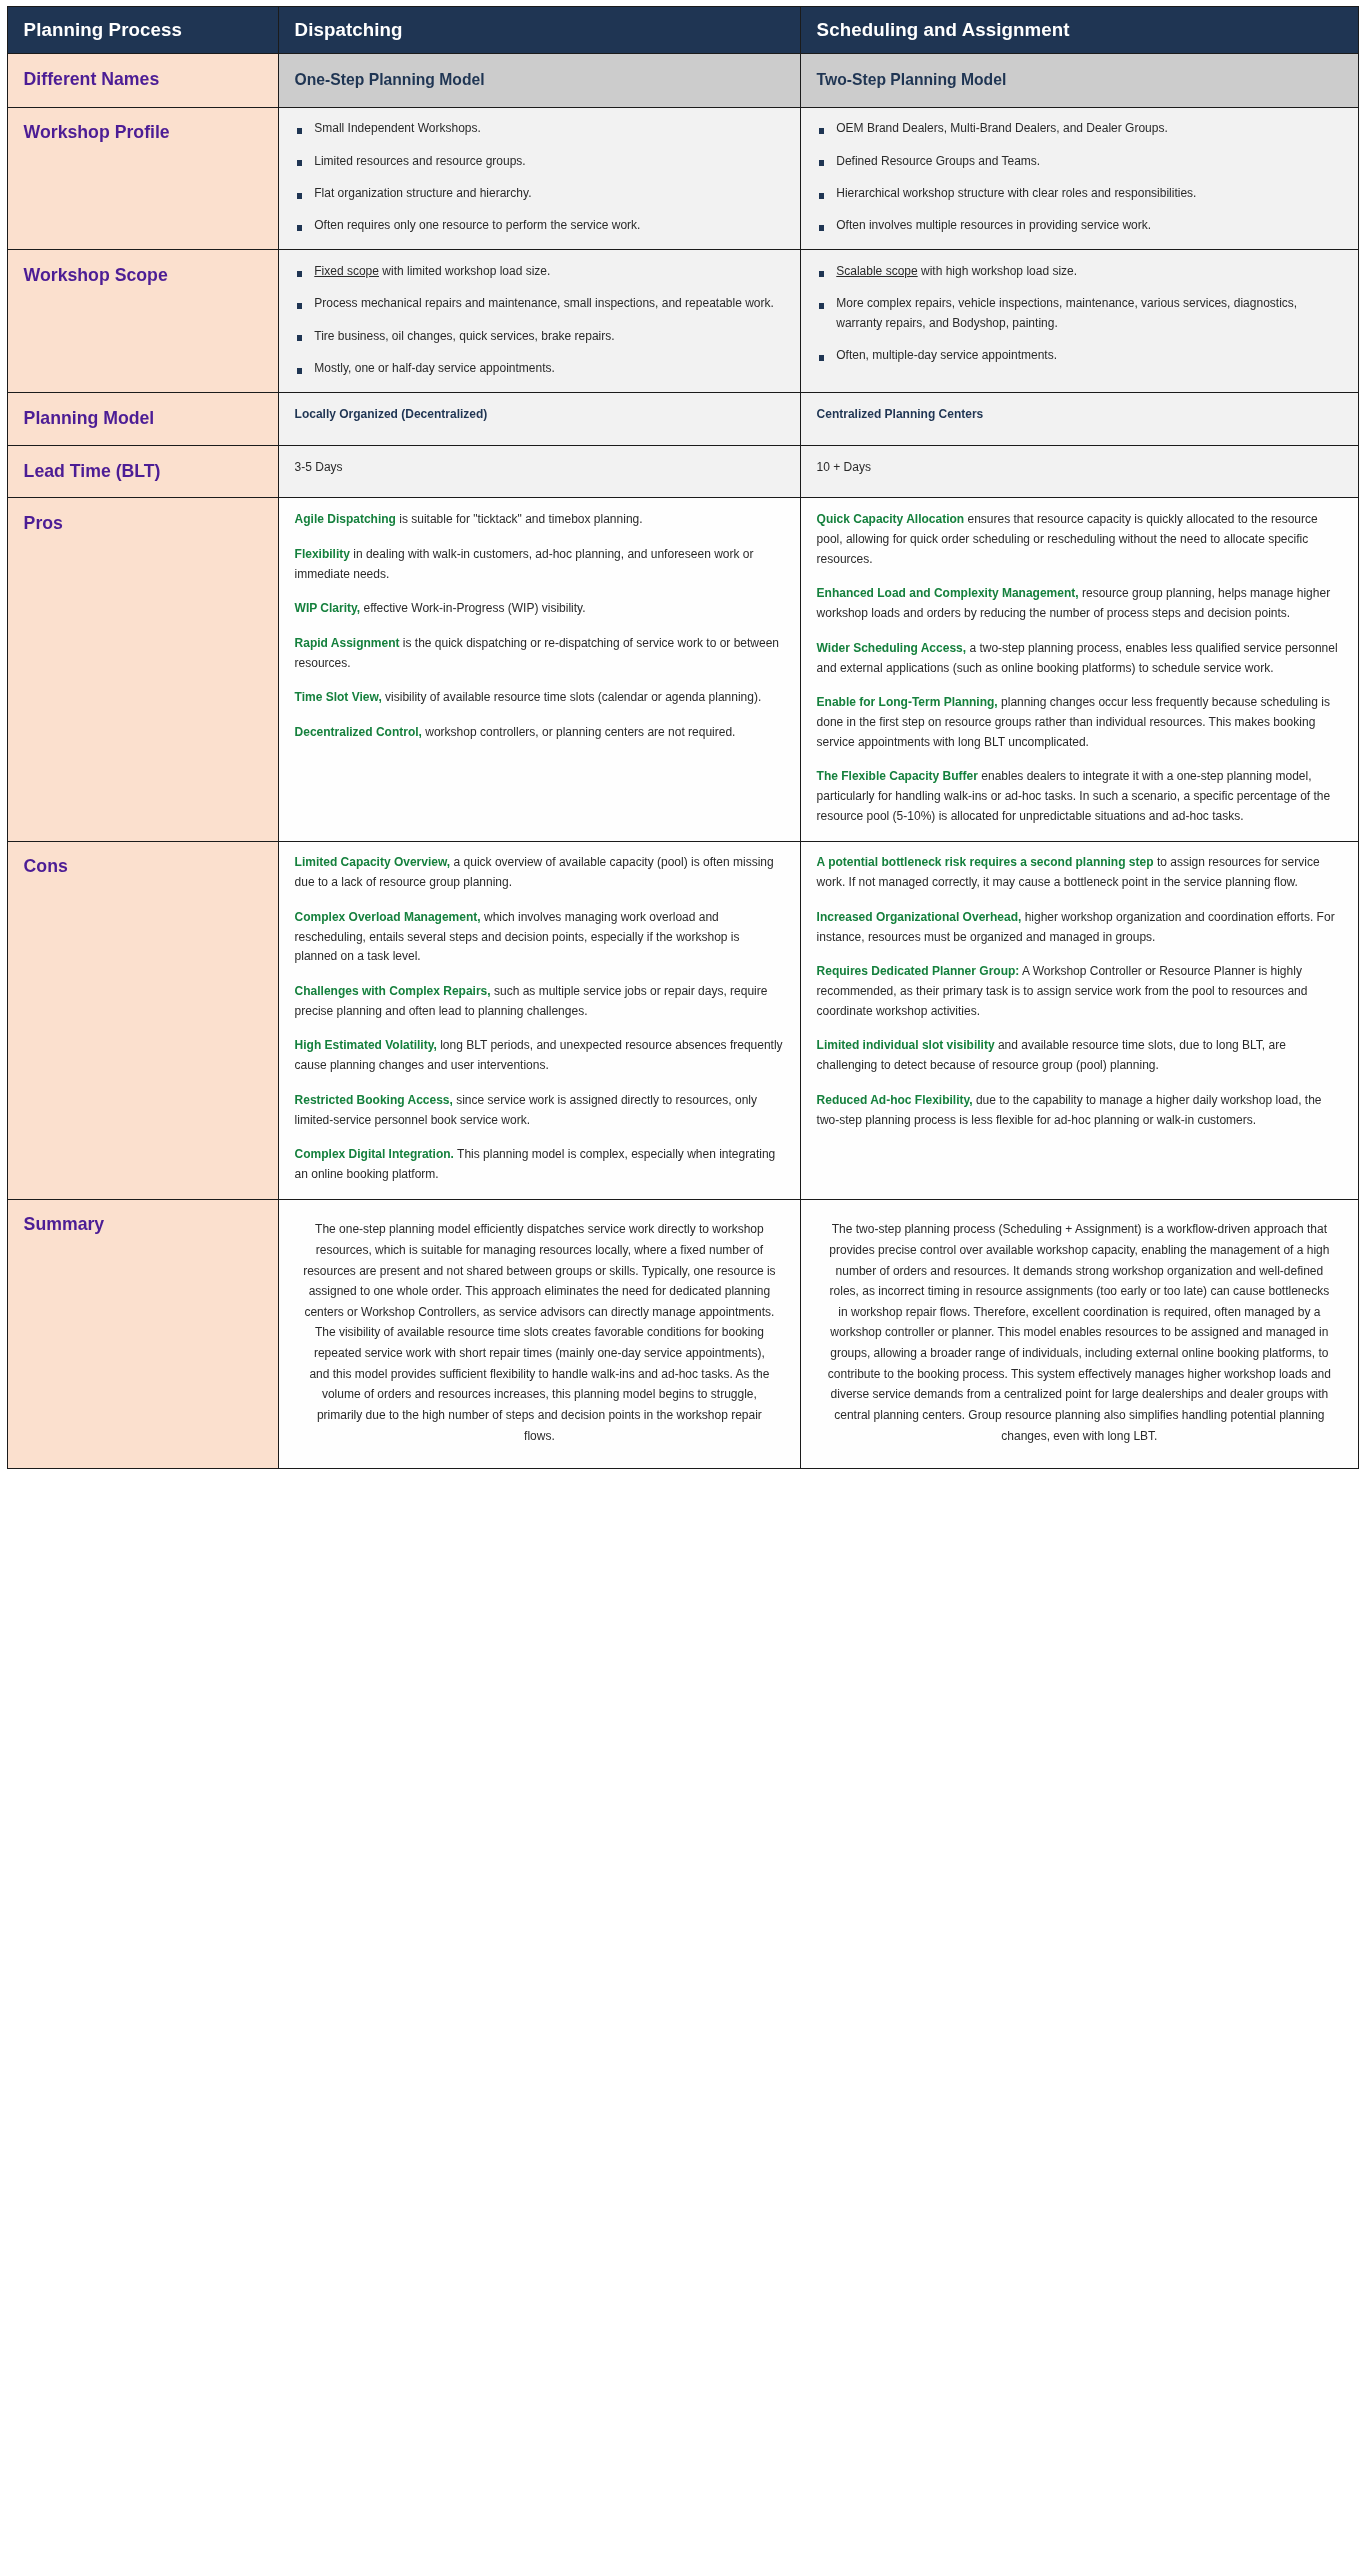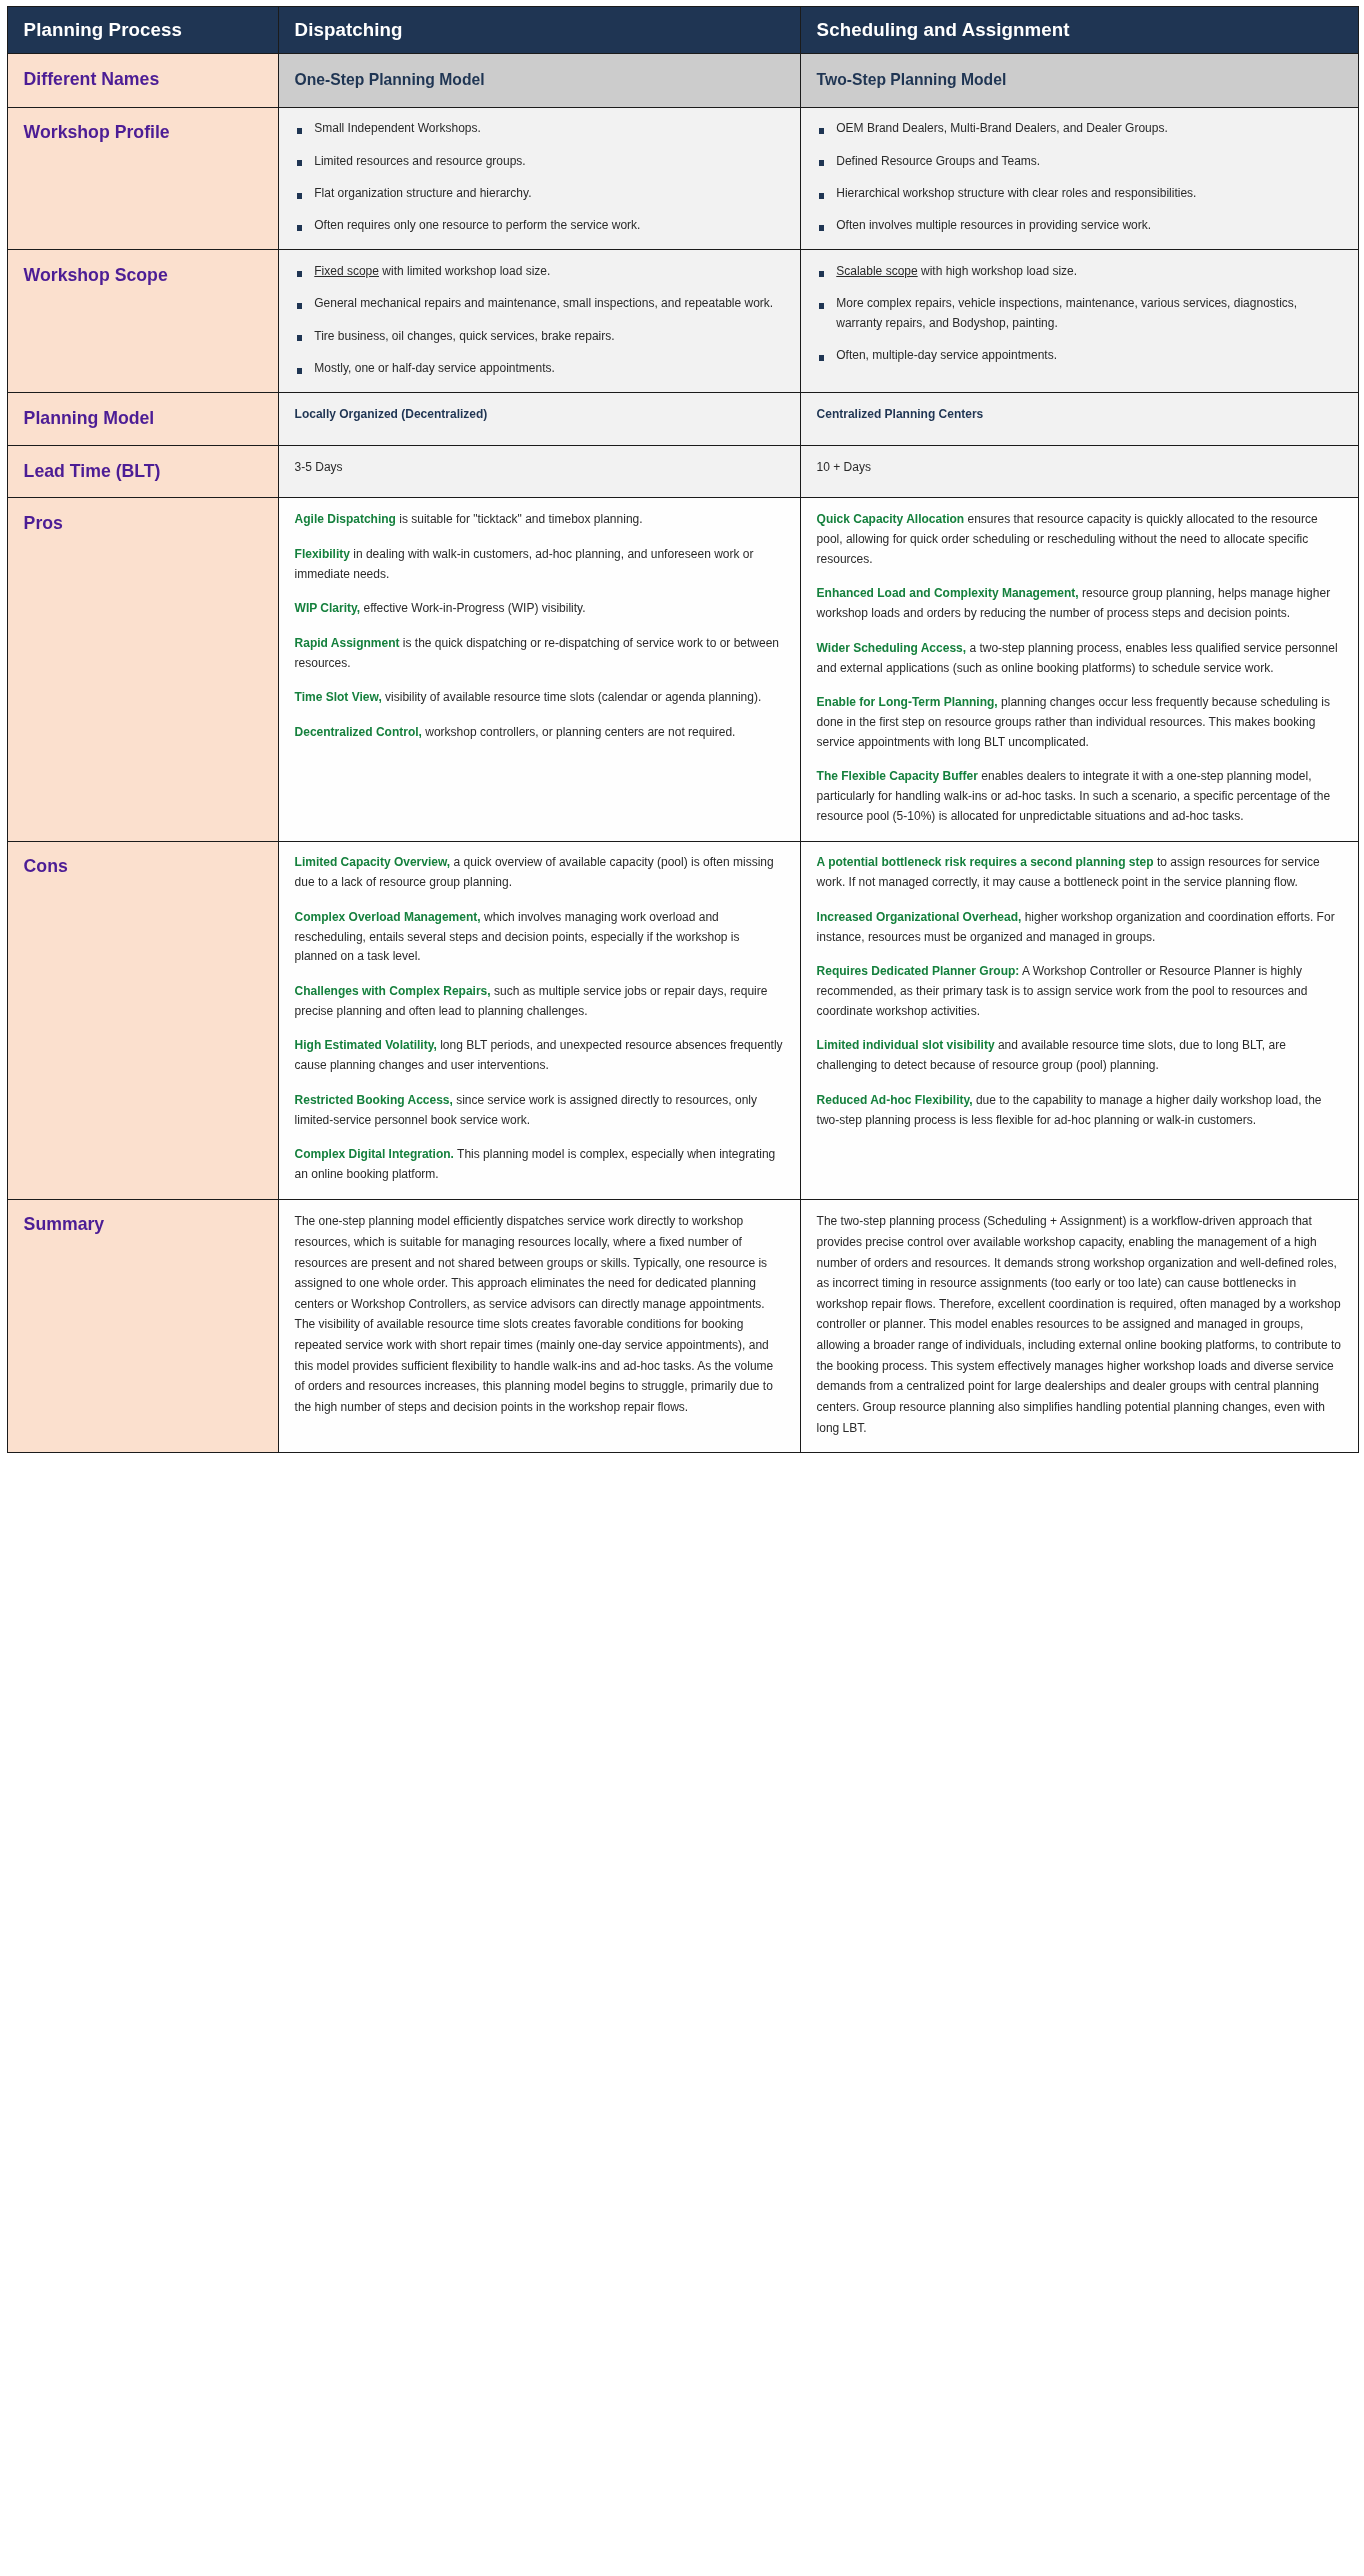--- a/index.html
+++ b/index.html
@@ -95,21 +95,21 @@
     width: 5.9px; height: 5.9px;
     background: #1f3553;
   }
 
   
   p.pb {
     margin: 0 0 14.8px 0;
     line-height: 1.65;
   }
   p.pb:last-child { margin-bottom: 0; }
-  p.flow { margin: 0; line-height: 1.72; }
+  p.flow { margin: 8px; line-height: 1.72; text-align: center; }
 
   .kv-sub { margin-top: 3.9px; display: block; font-weight: normal; color: #2a2a2a; }
   .kv-strong { color: #1f3553; font-weight: bold; display: block; }
 </style>
 </head>
 <body>
 
 <div class="table-wrap">
 <table class="compare">
   <colgroup>
@@ -149,21 +149,21 @@
               <li>Often involves multiple resources in providing service work.</li>
             </ul>
     </td>
   </tr>
 
   <tr>
     <td class="label">Workshop Scope</td>
     <td class="body">
       <ul class="bl">
               <li><span class="u">Fixed scope</span> with limited workshop load size.</li>
-              <li>General mechanical repairs and maintenance, small inspections, and repeatable work.</li>
+              <li>Process mechanical repairs and maintenance, small inspections, and repeatable work.</li>
               <li>Tire business, oil changes, quick services, brake repairs.</li>
               <li>Mostly, one or half-day service appointments.</li>
             </ul>
     </td>
     <td class="body">
       <ul class="bl">
               <li><span class="u">Scalable scope</span> with high workshop load size.</li>
               <li>More complex repairs, vehicle inspections, maintenance, various services, diagnostics, warranty repairs, and Bodyshop, painting.</li>
               <li>Often, multiple-day service appointments.</li>
             </ul>

